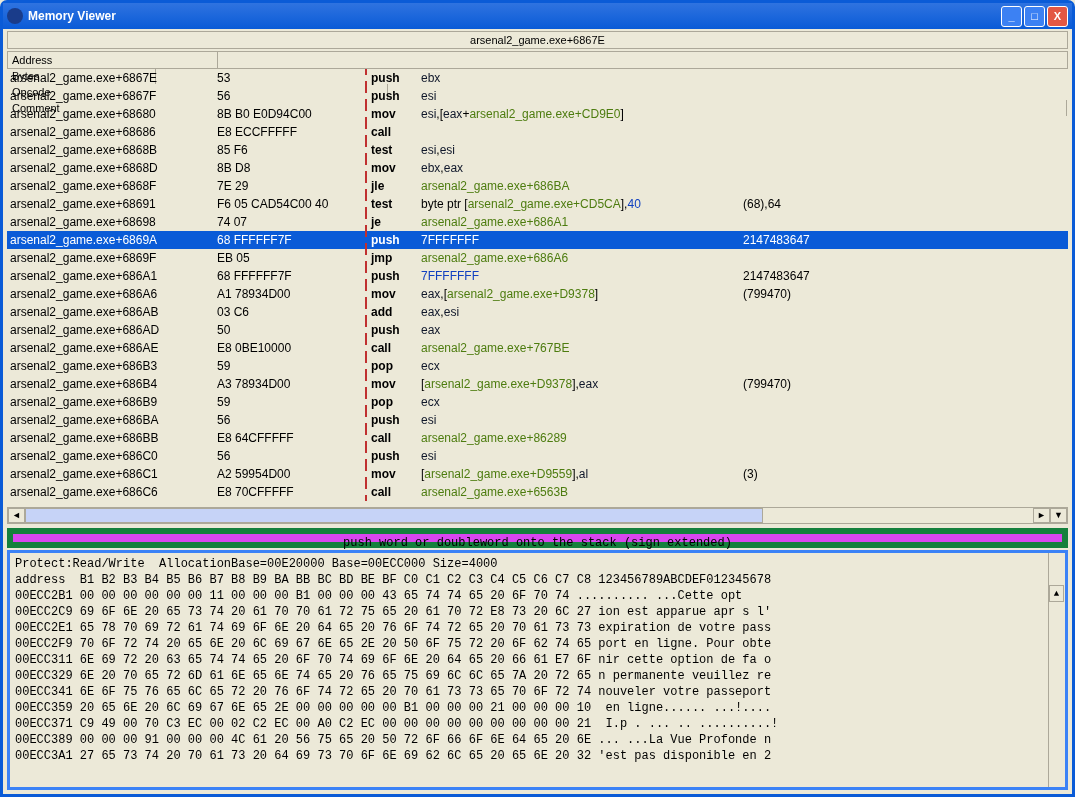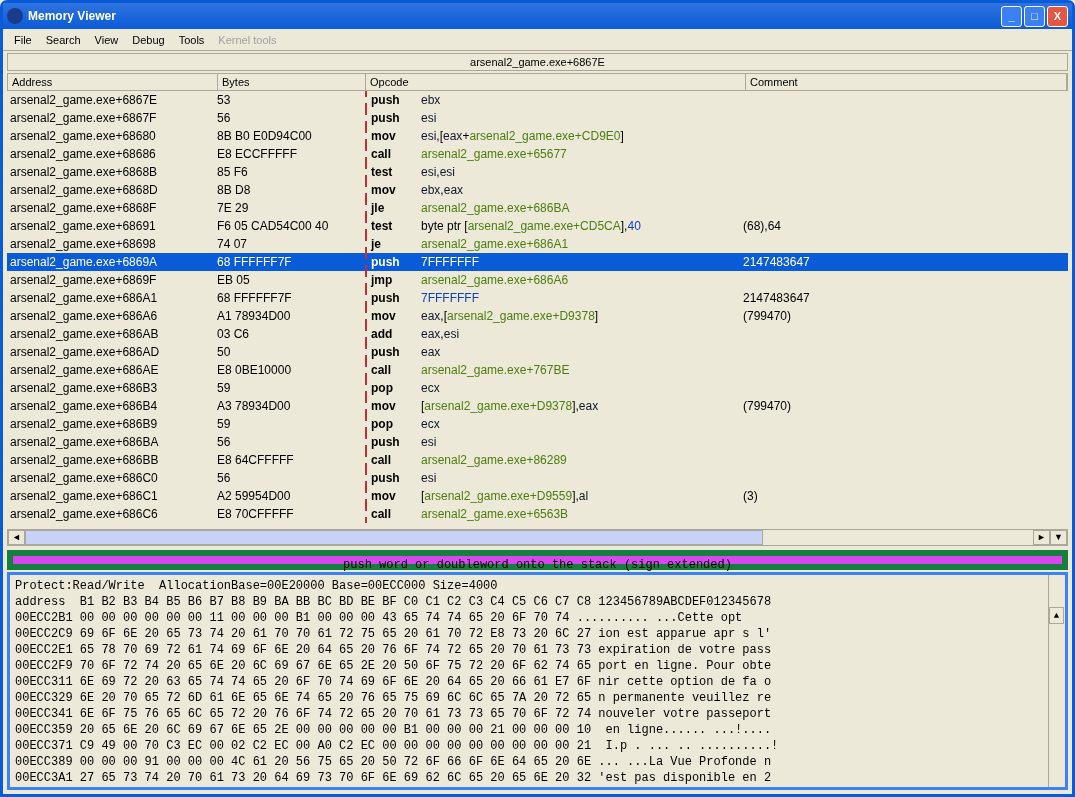--- a/index.html
+++ b/index.html
@@ -8,21 +8,21 @@
   .titlebar { height:26px; background:linear-gradient(#2f73e0,#0a5bd7); color:#fff; display:flex; align-items:center; padding:0 4px; font-weight:bold; font-size:12px; }
   .titlebar .icon { width:16px; height:16px; background:#1a3c8a; border-radius:50%; margin-right:5px; display:inline-block; }
   .titlebar .title { flex:1; }
   .titlebar .wbtn { width:21px; height:21px; margin-left:2px; border:1px solid #fff; border-radius:3px; display:flex; align-items:center; justify-content:center; font-size:11px; font-weight:bold; }
   .wbtn.min, .wbtn.max { background:#3c81f3; }
   .wbtn.close { background:#e35744; }
   .menubar { height:22px; background:#ece9d8; border-bottom:1px solid #aca899; display:flex; align-items:center; padding:0 4px; font-size:11px; }
   .menubar span { padding:3px 7px; cursor:default; }
   .menubar span.disabled { color:#a0a0a0; }
   .loc { height:18px; border:1px solid #aca899; background:#ece9d8; text-align:center; line-height:16px; font-size:11px; margin:2px 4px; }
-  .headers { display:flex; height:18px; border:1px solid #aca899; background:#ece9d8; font-size:11px; margin:0 4px; }
+  .headers { display:flex; height:18px; border:1px solid #aca899; background:#ece9d8; font-size:11px; margin:0 4px;flex-direction:column; }
   .headers div { padding:2px 4px; border-right:1px solid #aca899; }
   .col-addr { width:210px; }
   .col-bytes { width:148px; }
   .col-op { width:56px; }
   .col-com { flex:1; }
   .disasm { flex:0 0 436px; overflow:hidden; margin:0 4px; position:relative; font-family: Tahoma, sans-serif; font-size:12px; }
   .disasm .rows { position:absolute; inset:0; }
   .row { display:flex; height:18px; align-items:center; }
   .row.sel { background:#0a5bd7; color:#fff; }
   .row .addr { width:210px; padding-left:3px; color:#000; }
@@ -53,28 +53,20 @@
 <body>
 
 <div class="win">
   <div class="titlebar">
     <span class="icon"></span>
     <span class="title">Memory Viewer</span>
     <span class="wbtn min">_</span>
     <span class="wbtn max">□</span>
     <span class="wbtn close">X</span>
   </div>
-  <div class="menubar">
-    <span>File</span>
-    <span>Search</span>
-    <span>View</span>
-    <span>Debug</span>
-    <span>Tools</span>
-    <span class="disabled">Kernel tools</span>
-  </div>
   <div class="loc">arsenal2_game.exe+6867E</div>
   <div class="headers">
     <div class="col-addr">Address</div>
     <div class="col-bytes">Bytes</div>
     <div class="col-op" style="width:380px">Opcode</div>
     <div class="col-com">Comment</div>
   </div>
   <div class="disasm">
     <div class="rows" id="rows">
         <div class="row">
@@ -99,21 +91,20 @@
           <span class="sep"></span>
           <span class="op">mov</span>
           <span class="arg"><span class="reg">esi</span><span class="txt">,[</span><span class="reg">eax</span><span class="txt">+</span><span class="sym">arsenal2_game.exe+CD9E0</span><span class="txt">]</span></span>
           <span class="com"></span>
         </div>
         <div class="row">
           <span class="addr">arsenal2_game.exe+68686</span>
           <span class="bytes">E8 ECCFFFFF</span>
           <span class="sep"></span>
           <span class="op">call</span>
-          <span class="arg"><span class="sym">arsenal2_game.exe+65677</span></span>
           <span class="com"></span>
         </div>
         <div class="row">
           <span class="addr">arsenal2_game.exe+6868B</span>
           <span class="bytes">85 F6</span>
           <span class="sep"></span>
           <span class="op">test</span>
           <span class="arg"><span class="reg">esi</span><span class="txt">,</span><span class="reg">esi</span></span>
           <span class="com"></span>
         </div>

